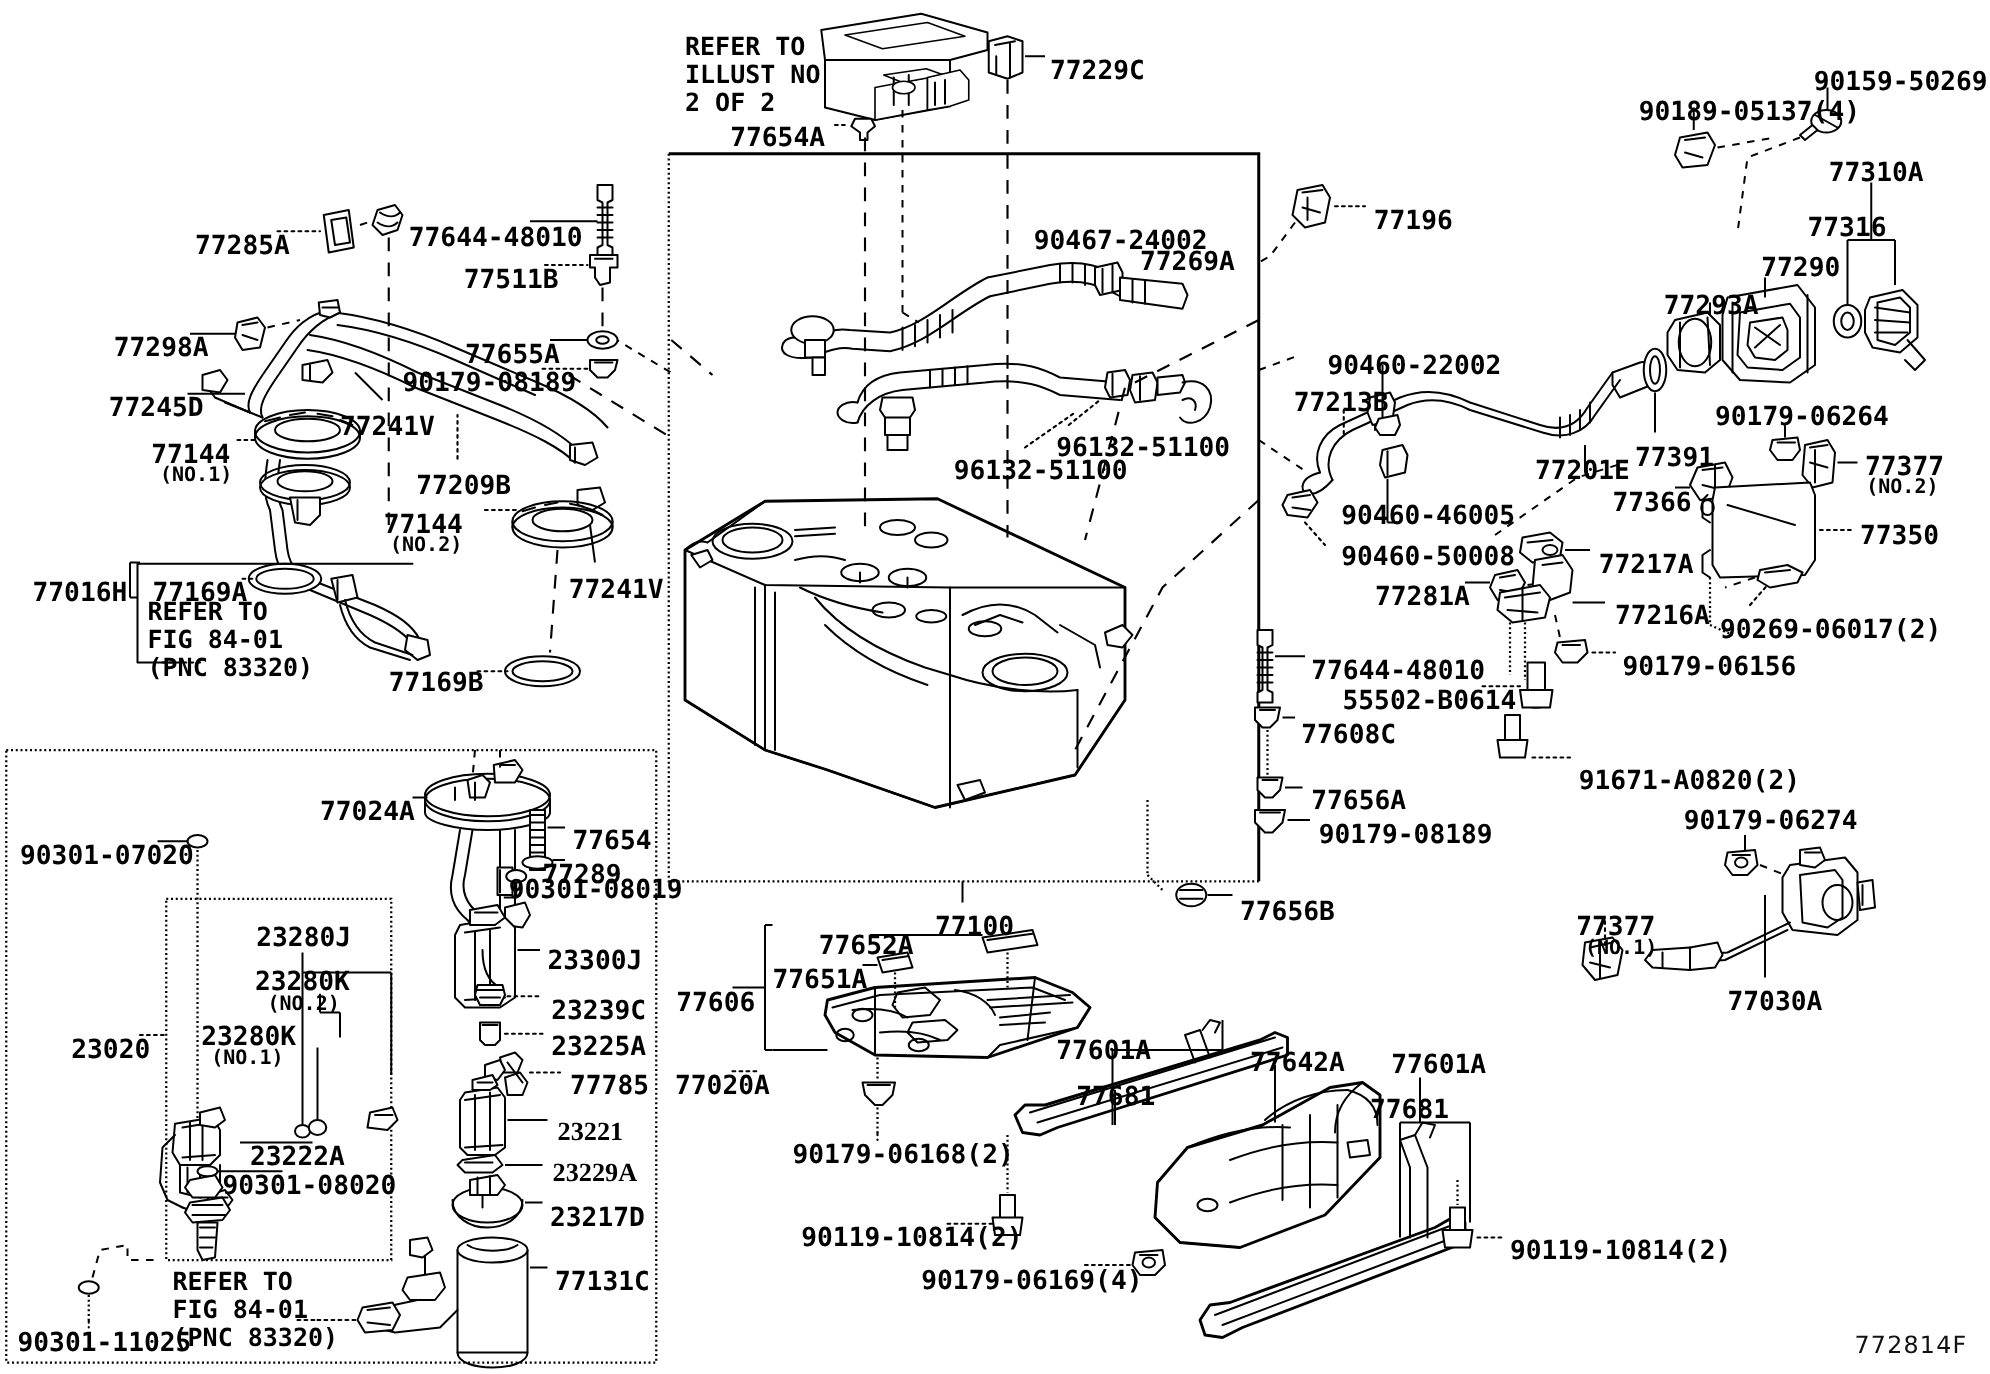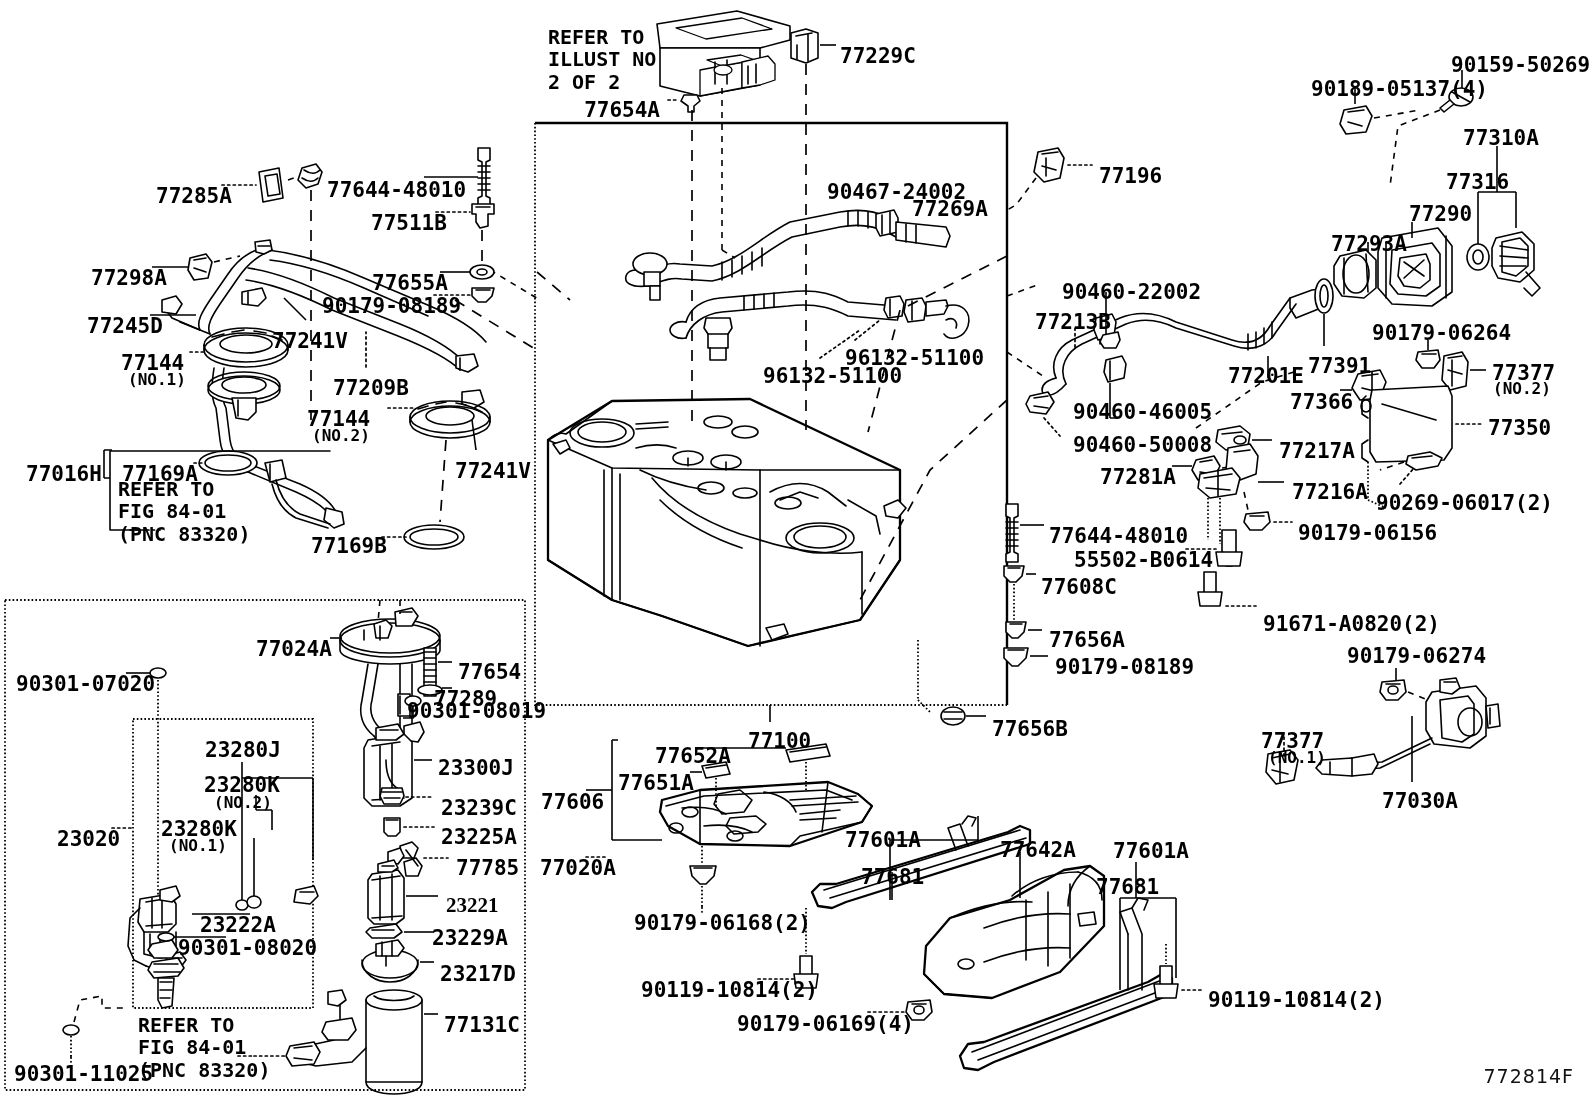--- a/index.html
+++ b/index.html
@@ -879,21 +879,21 @@
       <div class="lbl" style="left: 311px; top: 535px;">77169B</div>
       <div class="lbl" style="left: 256px; top: 638px;">77024A</div>
       <div class="lbl" style="left: 458px; top: 661px;">77654</div>
       <div class="lbl" style="left: 434px; top: 688px;">77289</div>
       <div class="lbl" style="left: 407px; top: 700px;">90301-08019</div>
       <div class="lbl" style="left: 438px; top: 757px;">23300J</div>
       <div class="lbl" style="left: 441px; top: 797px;">23239C</div>
       <div class="lbl" style="left: 441px; top: 826px;">23225A</div>
       <div class="lbl" style="left: 456px; top: 857px;">77785</div>
       <div class="lbl" style="left: 446px; top: 894px; font-family: Liberation Serif, serif;">23221</div>
-      <div class="lbl" style="left: 432px; top: 927px;">23229A</div>
+      <div class="lbl" style="left: 442px; top: 927px; font-family: Liberation Serif, serif;">23229A</div>
       <div class="lbl" style="left: 440px; top: 963px;">23217D</div>
       <div class="lbl" style="left: 444px; top: 1014px;">77131C</div>
       <div class="lbl" style="left: 16px; top: 673px;">90301-07020</div>
       <div class="lbl" style="left: 205px; top: 739px;">23280J</div>
       <div class="lbl" style="left: 204px; top: 774px;">23280K</div>
       <div class="lbl sub" style="left: 214px; top: 795px;">(NO.2)</div>
       <div class="lbl" style="left: 161px; top: 818px;">23280K</div>
       <div class="lbl sub" style="left: 169px; top: 838px;">(NO.1)</div>
       <div class="lbl" style="left: 57px; top: 828px;">23020</div>
       <div class="lbl" style="left: 200px; top: 914px;">23222A</div>

